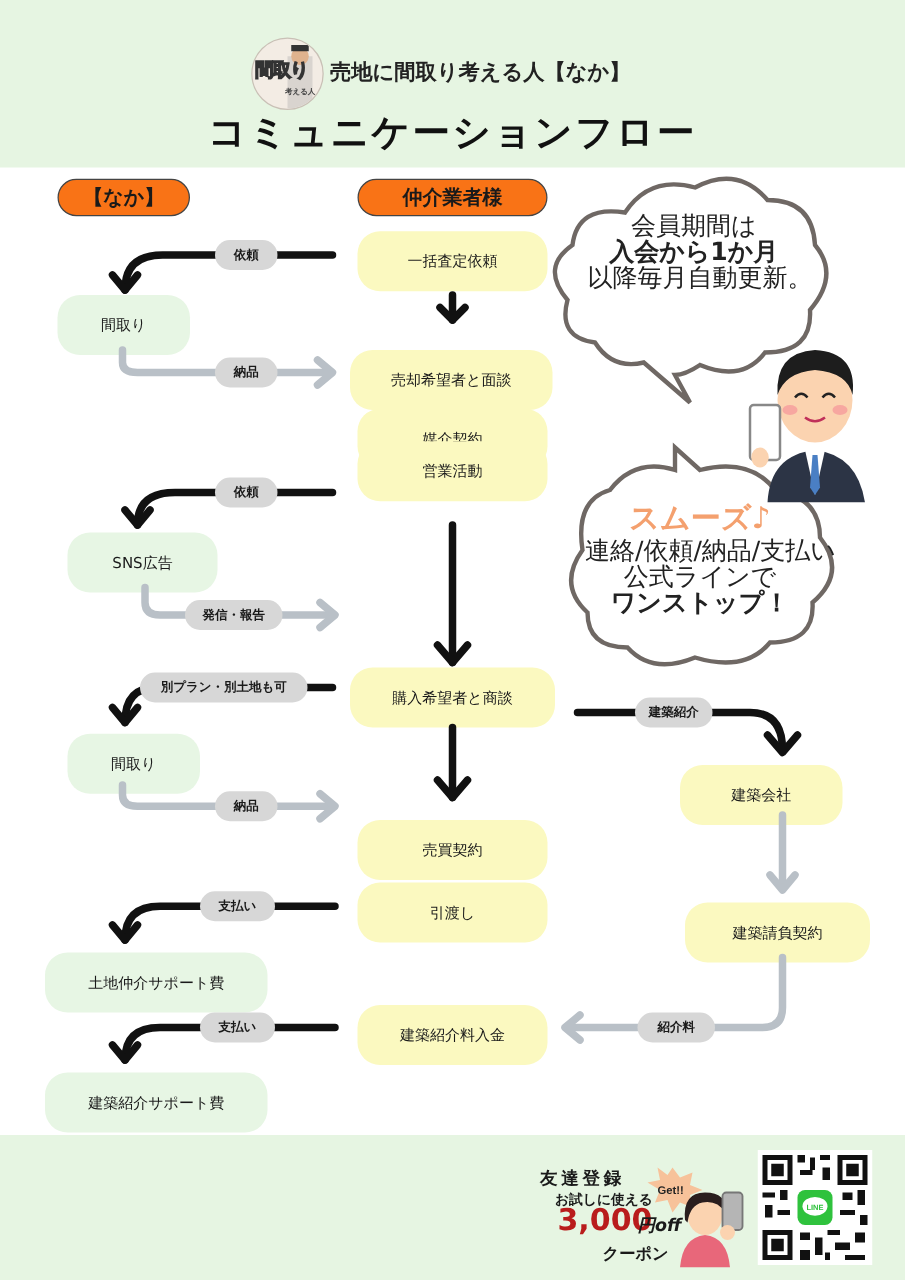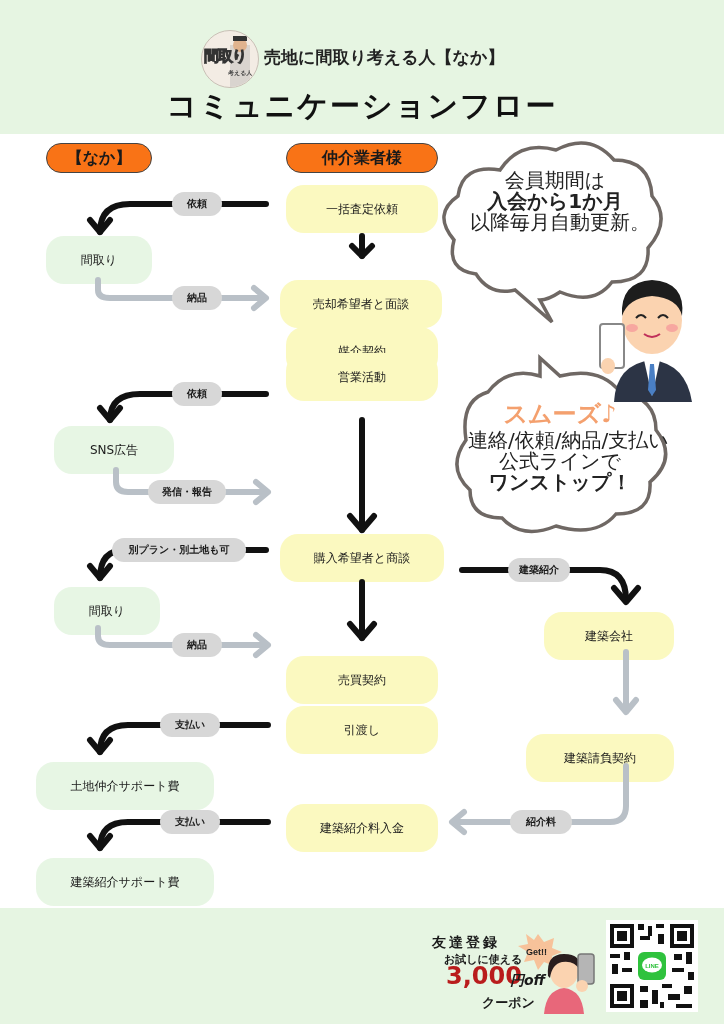--- a/index.html
+++ b/index.html
@@ -111,21 +111,21 @@
 <div class="node y" style="left:286px;top:706px;width:152px;">引渡し</div>
 <div class="node y" style="left:286px;top:804px;width:152px;">建築紹介料入金</div>
 
 <div class="node g" style="left:46px;top:236px;width:106px;">間取り</div>
 <div class="node g" style="left:54px;top:426px;width:120px;">SNS広告</div>
 <div class="node g" style="left:54px;top:587px;width:106px;">間取り</div>
 <div class="node g" style="left:36px;top:762px;width:178px;">土地仲介サポート費</div>
 <div class="node g" style="left:36px;top:858px;width:178px;">建築紹介サポート費</div>
 
 <div class="node y" style="left:544px;top:612px;width:130px;">建築会社</div>
-<div class="node y" style="left:526px;top:722px;width:148px;margin-top:12px;">建築請負契約</div>
+<div class="node y" style="left:548px;top:722px;width:148px;">建築請負契約</div>
 
 <div class="pill" style="left:172px;top:192px;width:50px;">依頼</div>
 <div class="pill" style="left:172px;top:286px;width:50px;">納品</div>
 <div class="pill" style="left:172px;top:382px;width:50px;">依頼</div>
 <div class="pill" style="left:148px;top:480px;width:78px;">発信・報告</div>
 <div class="pill" style="left:112px;top:538px;width:134px;">別プラン・別土地も可</div>
 <div class="pill" style="left:172px;top:633px;width:50px;">納品</div>
 <div class="pill" style="left:508px;top:558px;width:62px;">建築紹介</div>
 <div class="pill" style="left:160px;top:713px;width:60px;">支払い</div>
 <div class="pill" style="left:160px;top:810px;width:60px;">支払い</div>

